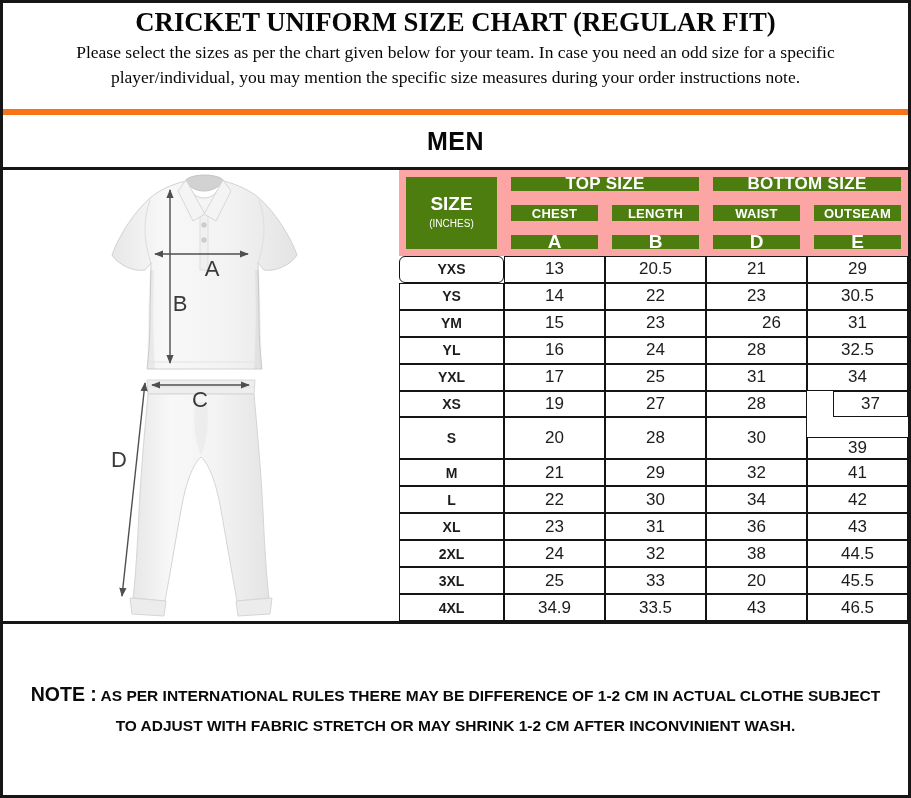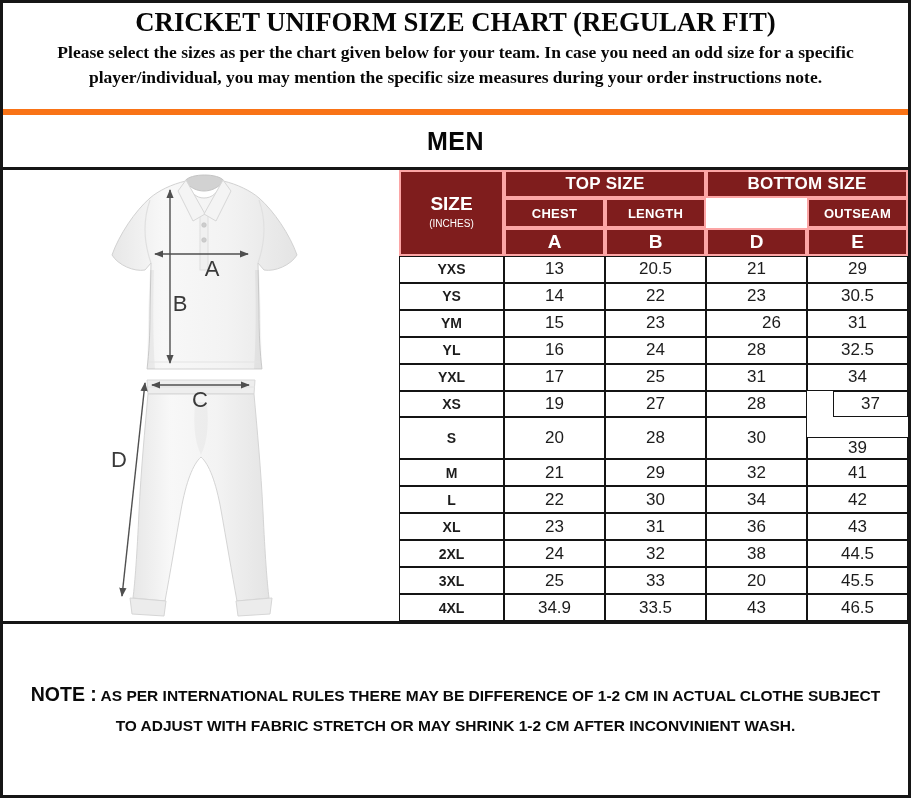--- a/index.html
+++ b/index.html
@@ -14,21 +14,21 @@
   .header-section {
     box-sizing:border-box; height:112px; border-bottom:6px solid #f97316;
     text-align:center; padding-top:3px;
   }
   .page-title {
     margin:0; font-family:"Liberation Serif", serif; font-weight:700;
     font-size:27px; line-height:33px; color:#070707; transform:scaleX(0.99);
   }
   .page-subtitle {
     margin:1px auto 0; max-width:880px;
-    font-family:"Liberation Serif", serif; font-weight:700;
+    font-family:"Liberation Serif", serif; font-weight:400;
     font-size:17.5px; line-height:25px; color:#070707;
   }
 
   
   .men-section {
     box-sizing:border-box; height:55px; border-bottom:3px solid #161616;
     display:flex; align-items:center; justify-content:center;
     font-weight:700; font-size:25px; letter-spacing:0.5px; color:#070707;
   }
 
@@ -42,21 +42,21 @@
   .fig-label { font-family:"Liberation Sans", sans-serif; font-size:22px; fill:#3a3a3a; }
 
   .table-area { width:509px; height:451px; }
   .size-grid {
     display:grid; box-sizing:border-box;
     grid-template-columns:105px 1fr 1fr 1fr 1fr;
     grid-template-rows:28px 30px 28px repeat(13, 1fr);
     width:509px; height:451px; background:#fff;
   }
   .hcell {
-    background:#7f1d1d; color:#fff; border:2px solid #fca5a5; box-sizing:border-box;
+    background:#4d7c0f; color:#fff; border:7px solid #fca5a5; box-sizing:border-box;
     display:flex; flex-direction:column; align-items:center; justify-content:center;
     text-align:center;
   }
   .c-size   { grid-column:1; grid-row:1/4; }
   .c-top    { grid-column:2/4; grid-row:1; }
   .c-bottom { grid-column:4/6; grid-row:1; }
   .c-sub1 { grid-column:2; grid-row:2; } .c-sub2 { grid-column:3; grid-row:2; }
   .c-sub3 { grid-column:4; grid-row:2; } .c-sub4 { grid-column:5; grid-row:2; }
   .c-let1 { grid-column:2; grid-row:3; } .c-let2 { grid-column:3; grid-row:3; }
   .c-let3 { grid-column:4; grid-row:3; } .c-let4 { grid-column:5; grid-row:3; }
@@ -166,38 +166,41 @@
         <div class="hcell c-bottom">
             <span class="group-label">BOTTOM SIZE</span>
           </div>
 
         <div class="hcell c-sub1">
             <span class="sub-label">CHEST</span>
           </div>
         <div class="hcell c-sub2">
             <span class="sub-label">LENGTH</span>
           </div>
+        <div class="hcell c-sub3">
+            <span class="sub-label">WAIST</span>
+          </div>
         <div class="hcell c-sub4">
             <span class="sub-label">OUTSEAM</span>
           </div>
 
         <div class="hcell c-let1">
             <span class="letter-label">A</span>
           </div>
         <div class="hcell c-let2">
             <span class="letter-label">B</span>
           </div>
         <div class="hcell c-let3">
             <span class="letter-label">D</span>
           </div>
         <div class="hcell c-let4">
             <span class="letter-label">E</span>
           </div>
 
-      <div class="bcell size-name" style="grid-area: 4 / 1;">YXS</div>
+      <div class="bcell size-name" style="grid-area: 4 / 1; border-radius: 6px;">YXS</div>
           <div class="bcell value" style="grid-area: 4 / 2;">13</div>
           <div class="bcell value" style="grid-area: 4 / 3;">20.5</div>
           <div class="bcell value" style="grid-area: 4 / 4;">21</div>
           <div class="bcell value" style="grid-area: 4 / 5;">29</div>
           <div class="bcell size-name" style="grid-area: 5 / 1;">YS</div>
           <div class="bcell value" style="grid-area: 5 / 2;">14</div>
           <div class="bcell value" style="grid-area: 5 / 3;">22</div>
           <div class="bcell value" style="grid-area: 5 / 4;">23</div>
           <div class="bcell value" style="grid-area: 5 / 5;">30.5</div>
           <div class="bcell size-name" style="grid-area: 6 / 1;">YM</div>

